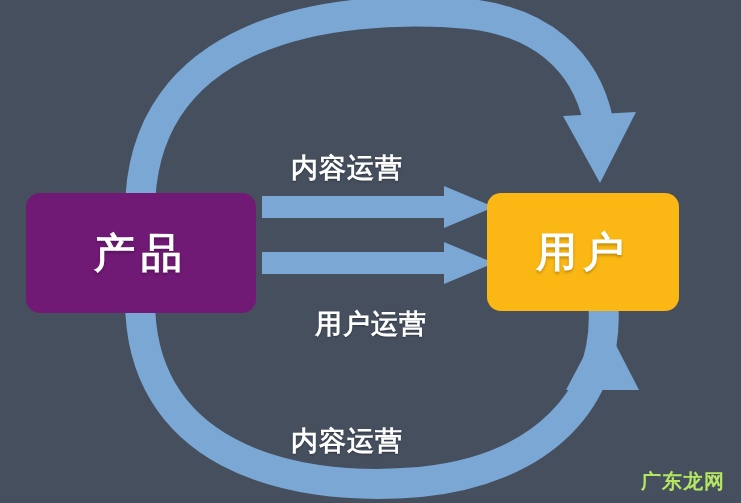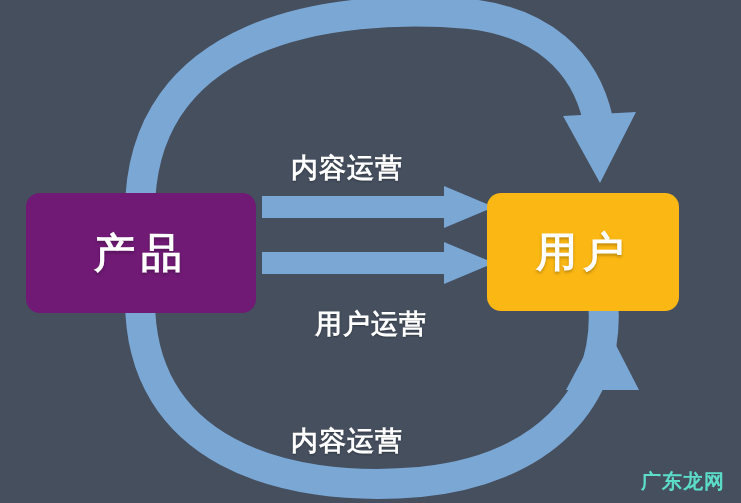--- a/index.html
+++ b/index.html
@@ -63,21 +63,21 @@
     text-shadow: 0 1px 2px rgba(0,0,0,0.3);
   }
   #label-content  { left: 291px; top: 52px; }
   #label-activity { left: 291px; top: 150px; }
   #label-useroper { left: 291px; top: 306px; margin-left: 24px; }
   #label-channel  { left: 291px; top: 423px; }
   #watermark {
     position: absolute;
     right: 16px;
     bottom: 8px;
-    color: #5eead4;
+    color: #bef264;
     font-size: 20px;
     font-weight: bold;
     opacity: 0.92;
     letter-spacing: 1px;
     white-space: nowrap;
   }
 </style>
 </head>
 <body>
 

